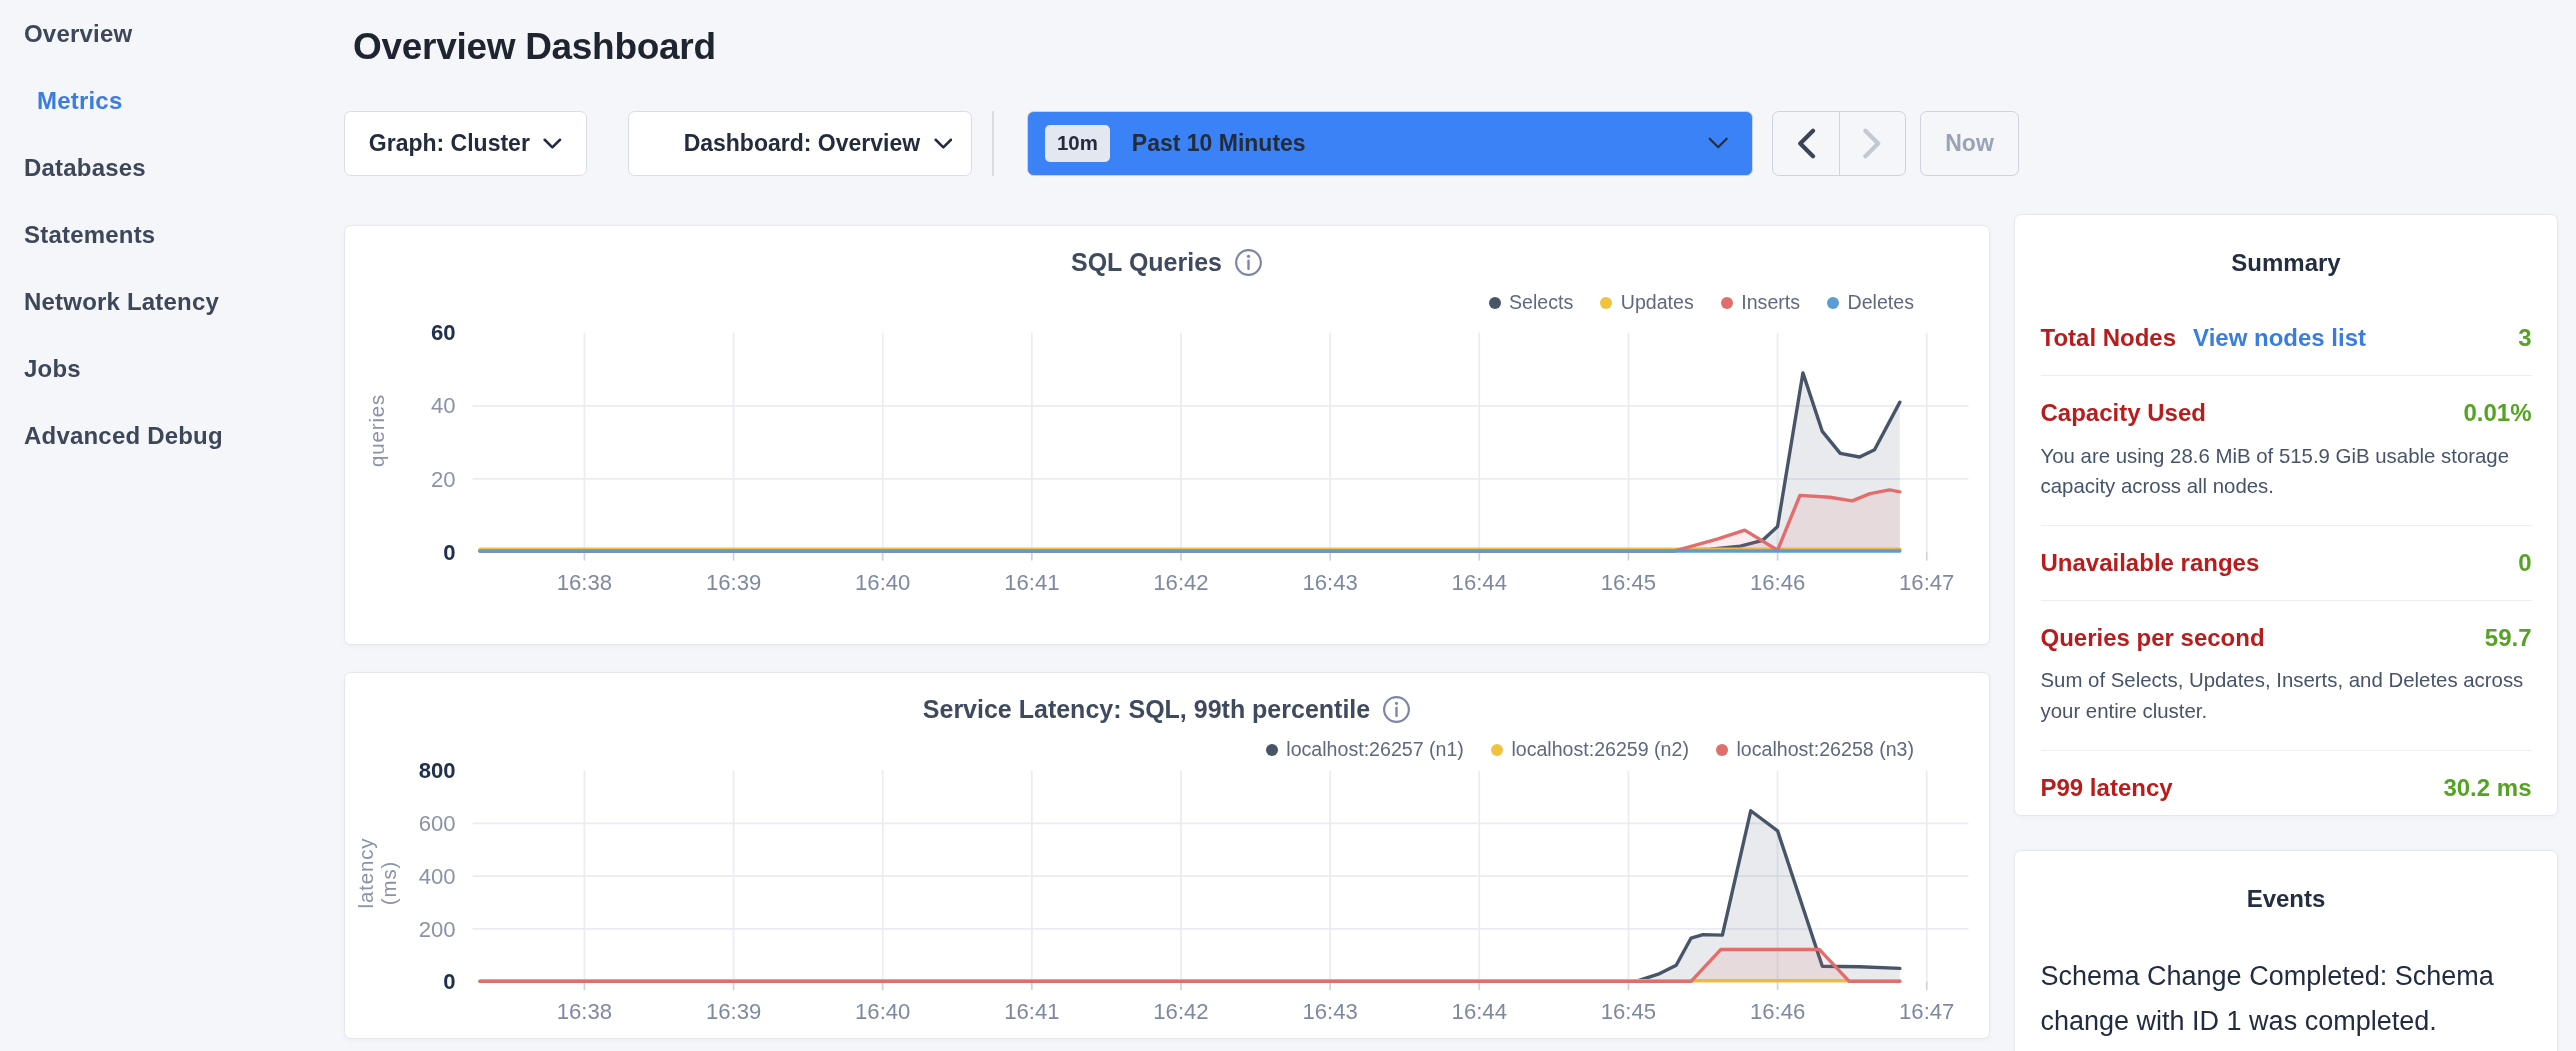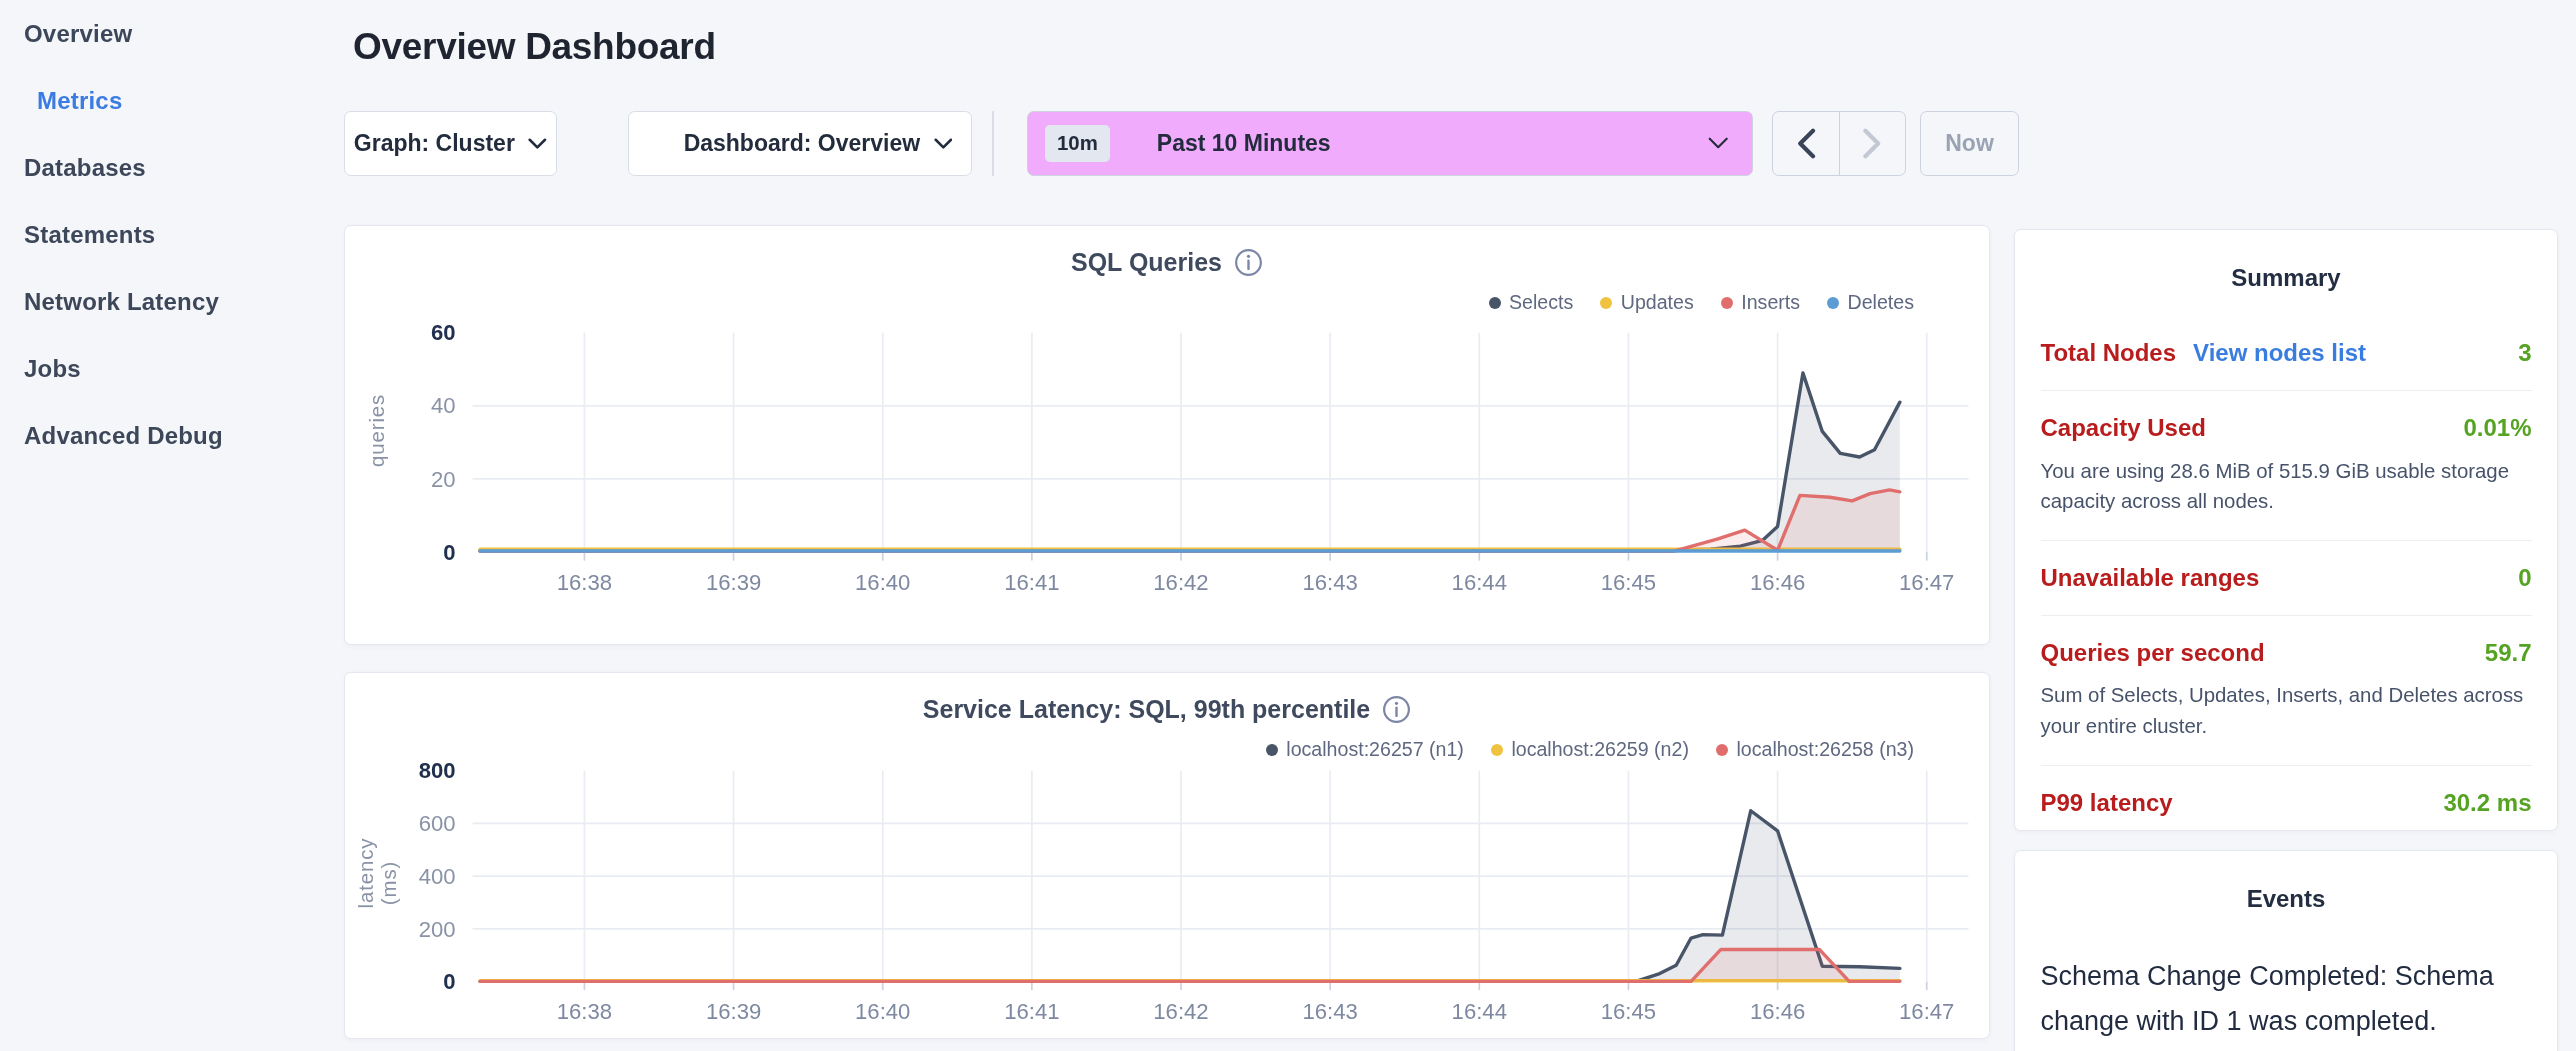--- a/index.html
+++ b/index.html
@@ -13,44 +13,44 @@
     font-size:24px;font-weight:600;color:#3c4759;letter-spacing:0.2px;cursor:pointer;}
   .side-item.active{color:#3b7ce2;padding-left:37px;}
 
   
   .page-title{position:absolute;left:353px;top:25.5px;margin:0;font-size:37px;
     font-weight:700;color:#1f2530;letter-spacing:-0.3px;}
   .toolbar-el{position:absolute;top:111px;height:65px;box-sizing:border-box;}
   .dropdown{background:#fff;border:1.7px solid #d8dde6;border-radius:6.8px;
     display:flex;align-items:center;justify-content:center;gap:13.6px;
     font-size:23px;font-weight:700;color:#232c3d;cursor:pointer;}
-  .dd-graph{left:344px;width:213px;}
+  .dd-graph{left:344px;width:243px;}
   .dd-dash{left:628px;width:344px;padding-left:36px;}
   .v-divider{left:992px;width:1.7px;background:#d9dee6;}
-  .time-picker{left:1027px;width:726px;background:#f0abfc;border:1.7px solid #ccd3de;
-    border-radius:6.8px;display:flex;align-items:center;padding:0 24px 0 17px;cursor:pointer;gap:25px;}
+  .time-picker{left:1027px;width:726px;background:#3b82f6;border:1.7px solid #ccd3de;
+    border-radius:6.8px;display:flex;align-items:center;padding:0 24px 0 17px;cursor:pointer;}
   .tw-badge{background:#e3e7ef;border-radius:5.1px;padding:6.8px 12px;font-size:20.4px;
     font-weight:700;color:#232c3d;}
   .tw-label{margin-left:22px;font-size:23px;font-weight:700;color:#232c3d;}
   .tw-caret{margin-left:auto;}
   .arrow-group{left:1772px;width:134px;border:1.7px solid #ccd3de;border-radius:6.8px;
     display:flex;overflow:hidden;}
   .arrow-btn{flex:1;display:flex;align-items:center;justify-content:center;
     background:transparent;border:none;cursor:pointer;padding:0;}
   .arrow-btn + .arrow-btn{border-left:1.7px solid #ccd3de;}
   .now-btn{left:1920px;width:99px;border:1.7px solid #ccd3de;border-radius:6.8px;
     background:transparent;font-size:23px;font-weight:700;color:#9aa3b3;
     font-family:inherit;cursor:pointer;}
 
   
   .card{position:absolute;background:#fff;border:1.7px solid #e4e7ee;border-radius:6.8px;
     box-sizing:border-box;box-shadow:0 1.7px 4.3px rgba(60,70,90,.04);}
   .chart-card-1{left:344px;top:225px;width:1646px;height:420px;}
   .chart-card-2{left:344px;top:672px;width:1646px;height:367px;}
-  .summary-card{left:2014px;top:229px;width:544px;height:602px;}
+  .summary-card{left:2014px;top:214px;width:544px;height:602px;}
   .events-card{left:2014px;top:850px;width:544px;height:272px;}
 
   .chart-title-row{display:flex;align-items:center;justify-content:center;gap:12px;
     margin-top:22px;}
   .chart-title{margin:0;font-size:25px;font-weight:700;color:#3f4a5f;}
   .legend{position:absolute;top:65px;right:75px;display:flex;gap:27px;align-items:flex-start;}
   .leg-item{display:flex;align-items:center;gap:8.5px;font-size:19.6px;color:#5f6880;}
   .leg-dot{width:12px;height:12px;border-radius:50%;flex:0 0 auto;}
   .plot{position:absolute;left:0;right:10.2px;}
   .plot-1{top:98px;height:281px;}

